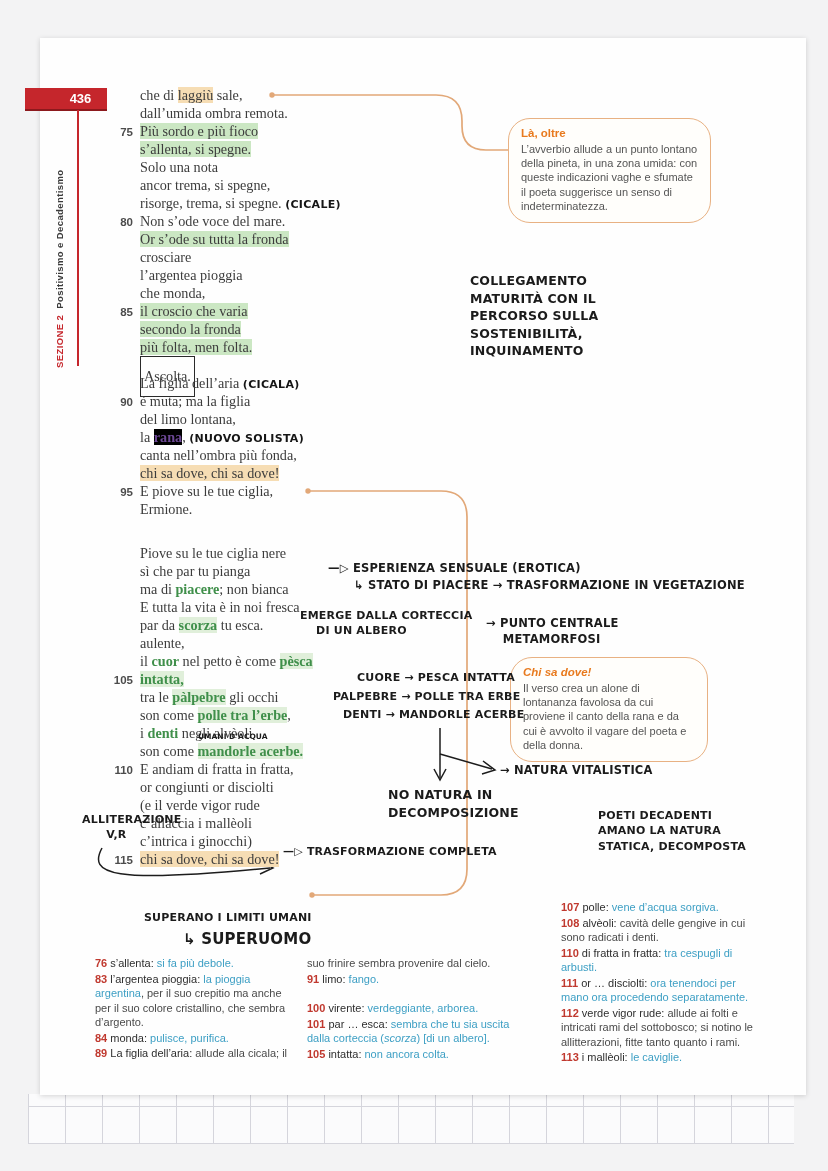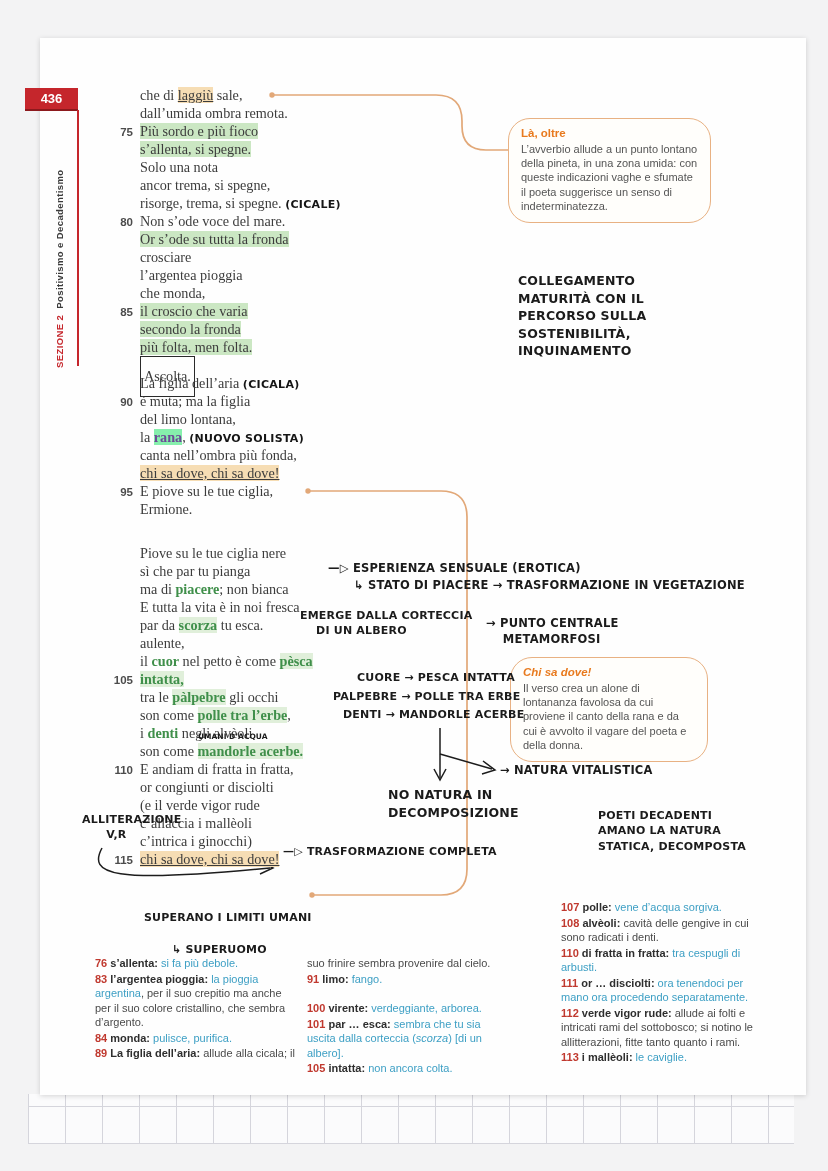--- a/index.html
+++ b/index.html
@@ -12,81 +12,81 @@
       repeating-linear-gradient(90deg,#d5d5dc 0 1px,transparent 1px 37px),
       repeating-linear-gradient(0deg,#d5d5dc 0 1px,transparent 1px 37px),
       #fbfbfc;}
 
   
   .page{position:absolute;left:40px;top:38px;width:766px;height:1057px;background:#fefefe;
     box-shadow:0 1px 5px rgba(0,0,0,.16);}
 
   .page-badge{position:absolute;left:-15px;top:50px;width:53px;height:21px;background:#c5262c;
     color:#fff;font:700 13px "Liberation Sans",sans-serif;display:flex;align-items:center;justify-content:center;
-    border-bottom:2px solid #8c191d;}
+    border-bottom:2px solid #8c191d;padding-left:29px;}
   .sidebar-label{position:absolute;left:14px;top:72px;height:258px;writing-mode:vertical-rl;transform:rotate(180deg);
     font:700 9.5px "Liberation Sans",sans-serif;color:#3a3a3a;letter-spacing:.4px;white-space:nowrap;}
   .sidebar-label .sec{color:#c5262c;}
   .sidebar-rule{position:absolute;left:37px;top:72px;width:2px;height:256px;background:#c5262c;}
 
   .overlay{position:absolute;left:0;top:0;pointer-events:none;}
 
   
   .poem{position:absolute;left:60px;top:48px;font-family:"Liberation Serif","DejaVu Serif",serif;
     font-size:14.2px;color:#3c3c3c;}
   .pline{height:18px;line-height:18px;white-space:pre;}
   .pline.gap{height:26px;}
   .lnum{display:inline-block;width:33px;text-align:right;padding-right:7px;
     font:700 11.5px "Liberation Sans",sans-serif;color:#4c4c4c;}
   .hlg{background:#cbe7c3;}
-  .hlo{background:#f6ddb4;text-decoration:underline;}
-  .hlp{color:#6d4896;font-weight:700;background:#86efac;}
+  .hlo{background:#f6ddb4;}
+  .hlp{color:#6d4896;font-weight:700;background:#000000;}
   .gw{color:#3f8f4a;font-weight:700;}
   .gwh{color:#3f8f4a;font-weight:700;background:#e0efda;}
   .boxed{border:1.6px solid #2a2a2a;padding:12px 3px;display:inline-block;line-height:15px;}
   .seg-hw{font:700 11px "DejaVu Sans",sans-serif;color:#151515;letter-spacing:.3px;}
 
   
   .note-box{position:absolute;border:1.6px solid #e8b183;border-radius:22px;background:#fffefb;
     padding:8px 12px 9px;box-sizing:border-box;}
   .nb-title{font:700 11.5px "Liberation Sans",sans-serif;color:#e87a1e;margin-bottom:3px;}
   .nb-title.it{font-style:italic;}
   .nb-body{font:11px/14.2px "Liberation Sans",sans-serif;color:#555;}
   #box-la-oltre{left:468px;top:80px;width:203px;}
   #box-chi-sa-dove{left:470px;top:619px;width:198px;}
 
   
   .hw{position:absolute;font-family:"DejaVu Sans",sans-serif;font-weight:700;font-size:11.5px;
     line-height:1.4;color:#1b1b1b;letter-spacing:.2px;white-space:pre;}
-  #ann-collegamento{left:430px;top:234px;font-size:12.5px;margin-left:48px;}
+  #ann-collegamento{left:430px;top:234px;font-size:12.5px;}
   #ann-esperienza{left:288px;top:522px;}
   #ann-stato{left:314px;top:539px;}
   #ann-emerge{left:260px;top:570px;font-size:11px;}
   #ann-punto{left:446px;top:577px;}
   #ann-cuore{left:317px;top:632px;font-size:11px;}
   #ann-palpebre{left:293px;top:651px;font-size:11px;}
   #ann-denti{left:303px;top:669px;font-size:11px;}
   #ann-fonti{left:158px;top:694px;font-size:7.5px;letter-spacing:0;}
   #ann-natura{left:460px;top:724px;}
   #ann-no-natura{left:348px;top:748px;font-size:12.5px;}
   #ann-poeti{left:558px;top:770px;font-size:11px;}
   #ann-alliterazione{left:18px;top:774px;font-size:11px;margin-left:24px;}
   #ann-trasformazione{left:243px;top:806px;font-size:11px;}
   #ann-superano{left:104px;top:872px;font-size:11px;}
-  #ann-superuomo{left:132px;top:891px;font-size:11px;margin-top:13px;}
+  #ann-superuomo{left:143px;top:891px;font-size:15px;}
 
   
   .fcol{position:absolute;width:204px;font:11px/14.5px "Liberation Sans",sans-serif;color:#4a4a4a;}
   #fcol1{left:55px;top:918px;}
   #fcol2{left:267px;top:918px;}
   #fcol3{left:521px;top:862px;}
   .fnote{margin-bottom:1px;}
   .fgap{margin-top:15px;}
   .fr-n{color:#c0392f;font-weight:700;}
-  .fr-b{color:#2e2e2e;font-weight:700;}
+  .fr-b{color:#2e2e2e;font-weight:400;}
   .fr-blu{color:#3d9fc4;}
   .fr-bli{color:#3d9fc4;font-style:italic;}
   .fr-d{color:#4a4a4a;}
 </style>
 </head>
 <body>
 
 <div class="canvas">
 
   <div class="grid-strip"></div>

